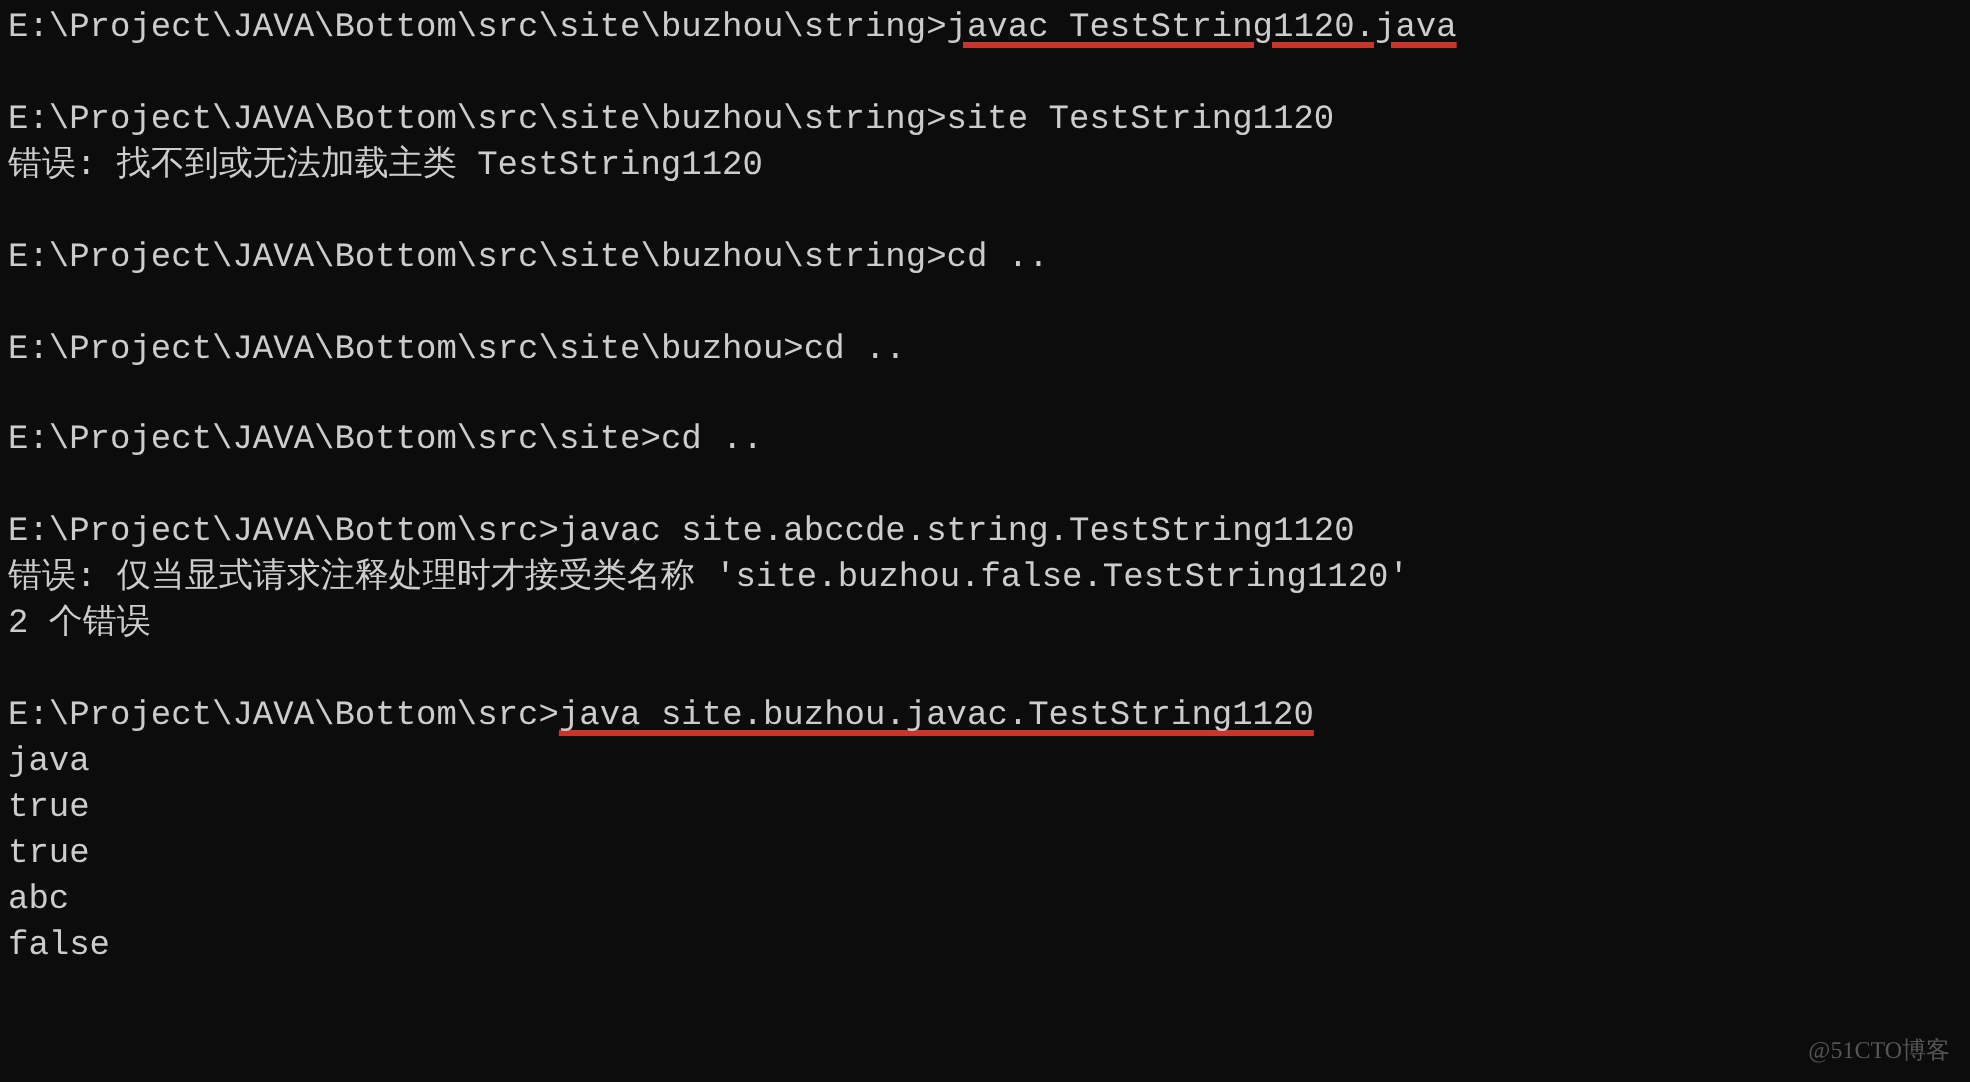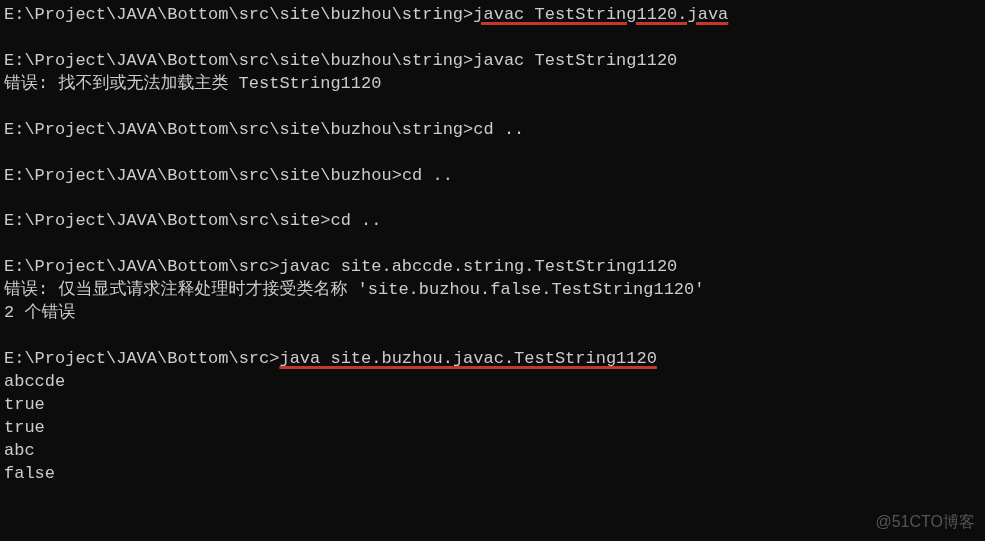--- a/index.html
+++ b/index.html
@@ -30,42 +30,42 @@
       text-underline-offset: 3px;
     }
     .blank {
       height: 1.35em;
     }
     .watermark {
       position: absolute;
       bottom: 8px;
       right: 10px;
       color: #555;
-      font-size: 16px;
-      font-family: Liberation Sans, sans-serif;
+      font-size: 12px;
+      font-family: Liberation Serif, serif;
     }
   </style>
 </head>
 <body>
 
 <div class="line"><span>E:\Project\JAVA\Bottom\src\site\buzhou\string&gt;</span><span class="underline-red">javac TestString1120.java</span></div>
 <div class="blank"></div>
-<div class="line"><span>E:\Project\JAVA\Bottom\src\site\buzhou\string&gt;</span><span>javac TestString1120</span></div>
+<div class="line"><span>E:\Project\JAVA\Bottom\src\site\buzhou\string&gt;</span><span>site TestString1120</span></div>
 <div class="line">错误: 找不到或无法加载主类 TestString1120</div>
 <div class="blank"></div>
 <div class="line"><span>E:\Project\JAVA\Bottom\src\site\buzhou\string&gt;</span><span>cd ..</span></div>
 <div class="blank"></div>
 <div class="line"><span>E:\Project\JAVA\Bottom\src\site\buzhou&gt;</span><span>cd ..</span></div>
 <div class="blank"></div>
 <div class="line"><span>E:\Project\JAVA\Bottom\src\site&gt;</span><span>cd ..</span></div>
 <div class="blank"></div>
 <div class="line"><span>E:\Project\JAVA\Bottom\src&gt;</span><span>javac site.abccde.string.TestString1120</span></div>
 <div class="line">错误: 仅当显式请求注释处理时才接受类名称 'site.buzhou.false.TestString1120'</div>
 <div class="line">2 个错误</div>
 <div class="blank"></div>
 <div class="line"><span>E:\Project\JAVA\Bottom\src&gt;</span><span class="underline-red">java site.buzhou.javac.TestString1120</span></div>
-<div class="line">abccde</div>
+<div class="line">java</div>
 <div class="line">true</div>
 <div class="line">true</div>
 <div class="line">abc</div>
 <div class="line">false</div>
 
 <div class="watermark">@51CTO博客</div>
 
 </body></html>

